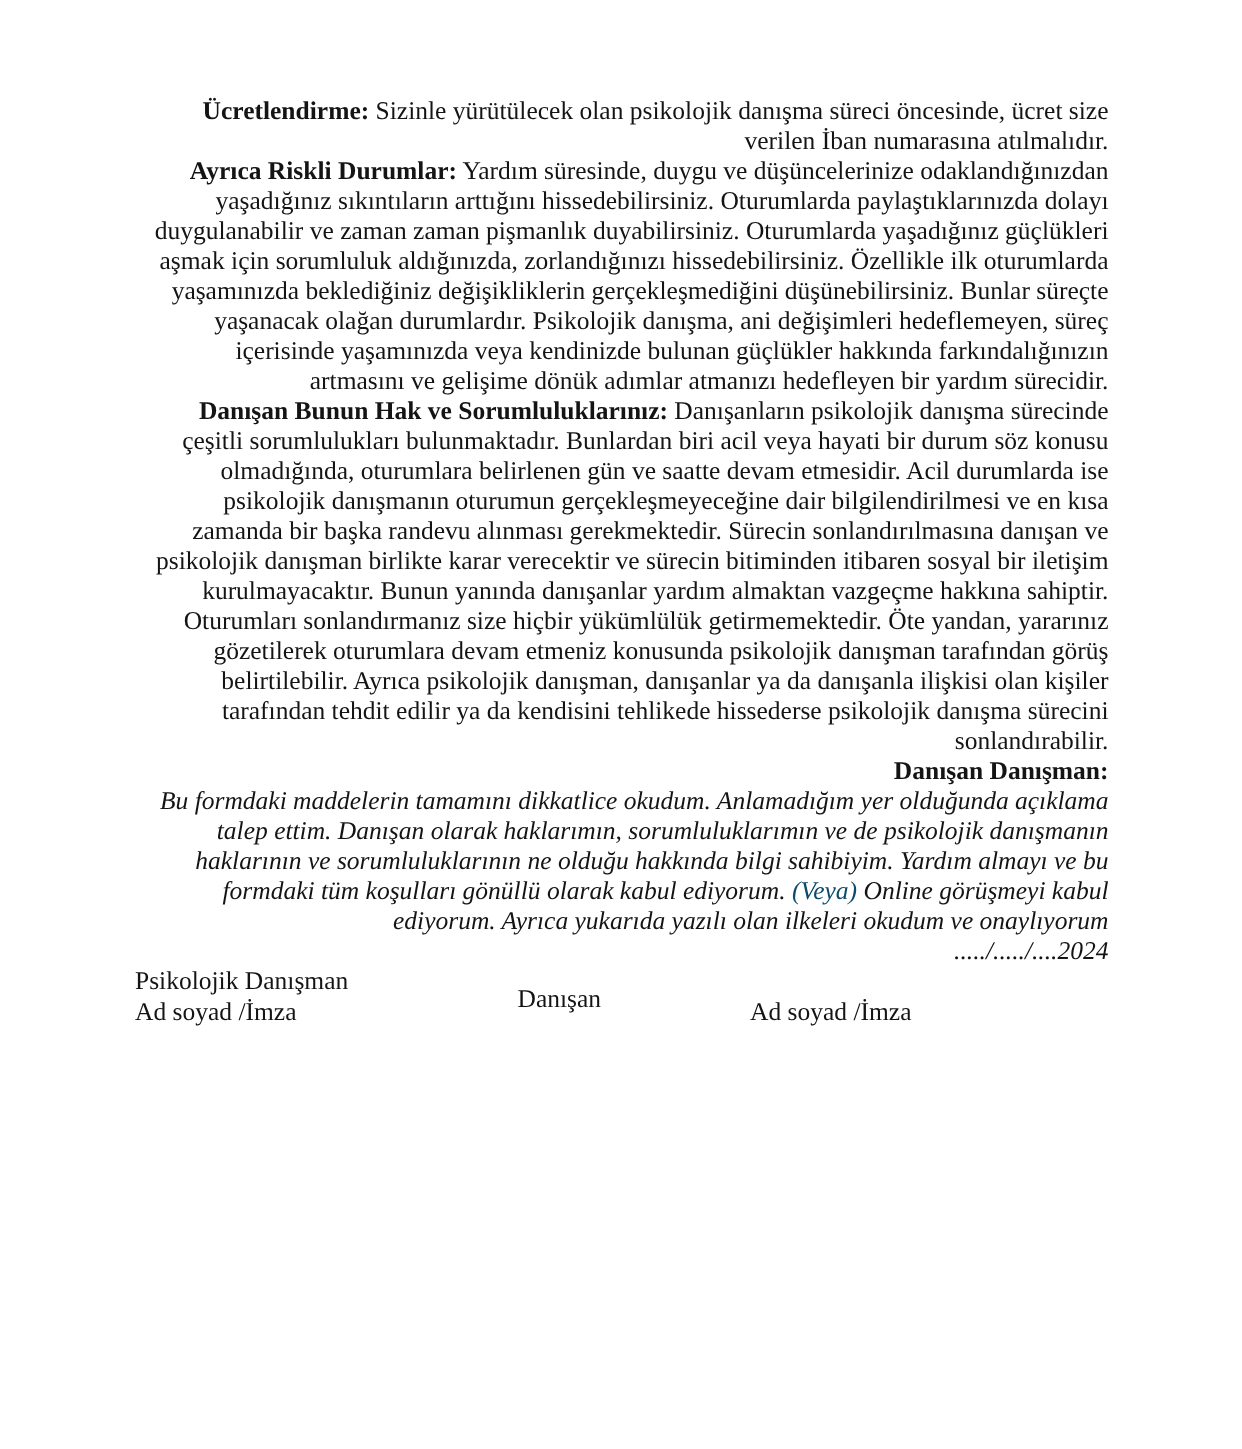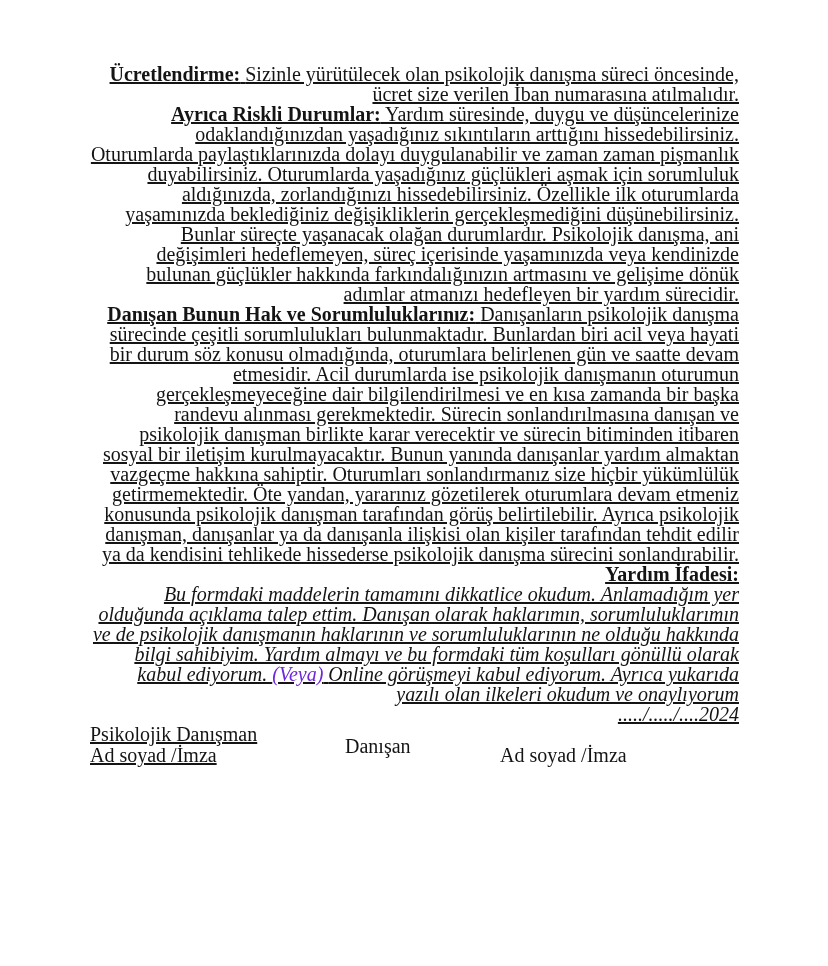--- a/index.html
+++ b/index.html
@@ -10,30 +10,29 @@
     position: relative;
     font-family: "Liberation Serif", "DejaVu Serif", serif;
     overflow: hidden;
   }
   .doc {
     position: absolute;
     left: 90px;
     top: 64px;
     width: 649px;
     color: #141414;
-    font-size: 20px;
+    font-size: 17px;
     line-height: 20px;
     text-align: justify;
-    text-decoration: underline;
   }
   .doc p { margin: 0; text-align: right; }
   .lead { font-weight: bold; }
   .statement-heading { font-weight: bold; }
   .statement-body { font-style: italic; }
-  .red-note { color: #6d28d9; }
+  .red-note { color: #0c4a6e; }
   .date-line {
     font-style: italic;
     text-align: left;
     margin-top: 17px;
   }
   .sig-block { text-align: left; }
   .sig-row { position: relative; height: 21px; }
   .sig-client-title { position: absolute; left: 255px; top: 12px; }
   .sig-client-label { position: absolute; left: 410px; top: 0; }
 </style>
@@ -50,21 +49,21 @@
   <p>
     <span class="lead">Ayrıca Riskli Durumlar:</span>
     <span>Yardım süresinde, duygu ve düşüncelerinize odaklandığınızdan yaşadığınız sıkıntıların arttığını hissedebilirsiniz. Oturumlarda paylaştıklarınızda dolayı duygulanabilir ve zaman zaman pişmanlık duyabilirsiniz. Oturumlarda yaşadığınız güçlükleri aşmak için sorumluluk aldığınızda, zorlandığınızı hissedebilirsiniz. Özellikle ilk oturumlarda yaşamınızda beklediğiniz değişikliklerin gerçekleşmediğini düşünebilirsiniz. Bunlar süreçte yaşanacak olağan durumlardır. Psikolojik danışma, ani değişimleri hedeflemeyen, süreç içerisinde yaşamınızda veya kendinizde bulunan güçlükler hakkında farkındalığınızın artmasını ve gelişime dönük adımlar atmanızı hedefleyen bir yardım sürecidir.</span>
   </p>
 
   <p>
     <span class="lead">Danışan Bunun Hak ve Sorumluluklarınız:</span>
     <span>Danışanların psikolojik danışma sürecinde çeşitli sorumlulukları bulunmaktadır. Bunlardan biri acil veya hayati bir durum söz konusu olmadığında, oturumlara belirlenen gün ve saatte devam etmesidir. Acil durumlarda ise psikolojik danışmanın oturumun gerçekleşmeyeceğine dair bilgilendirilmesi ve en kısa zamanda bir başka randevu alınması gerekmektedir. Sürecin sonlandırılmasına danışan ve psikolojik danışman birlikte karar verecektir ve sürecin bitiminden itibaren sosyal bir iletişim kurulmayacaktır. Bunun yanında danışanlar yardım almaktan vazgeçme hakkına sahiptir. Oturumları sonlandırmanız size hiçbir yükümlülük getirmemektedir. Öte yandan, yararınız gözetilerek oturumlara devam etmeniz konusunda psikolojik danışman tarafından görüş belirtilebilir. Ayrıca psikolojik danışman, danışanlar ya da danışanla ilişkisi olan kişiler tarafından tehdit edilir ya da kendisini tehlikede hissederse psikolojik danışma sürecini sonlandırabilir.</span>
   </p>
 
-  <p class="statement-heading">Yardım İfadesi:</p>
+  <p class="statement-heading">Danışan Danışman:</p>
 
   <p class="statement-body">
     <span>Bu formdaki maddelerin tamamını dikkatlice okudum. Anlamadığım yer olduğunda açıklama talep ettim. Danışan olarak haklarımın, sorumluluklarımın ve de psikolojik danışmanın haklarının ve sorumluluklarının ne olduğu hakkında bilgi sahibiyim. Yardım almayı ve bu formdaki tüm koşulları gönüllü olarak kabul ediyorum. </span>
     <span class="red-note">(Veya)</span>
     <span> Online görüşmeyi kabul ediyorum. Ayrıca yukarıda yazılı olan ilkeleri okudum ve onaylıyorum</span>
   </p>
 
   <p class="date-line">...../...../....2024</p>
 
   <div class="sig-block">

